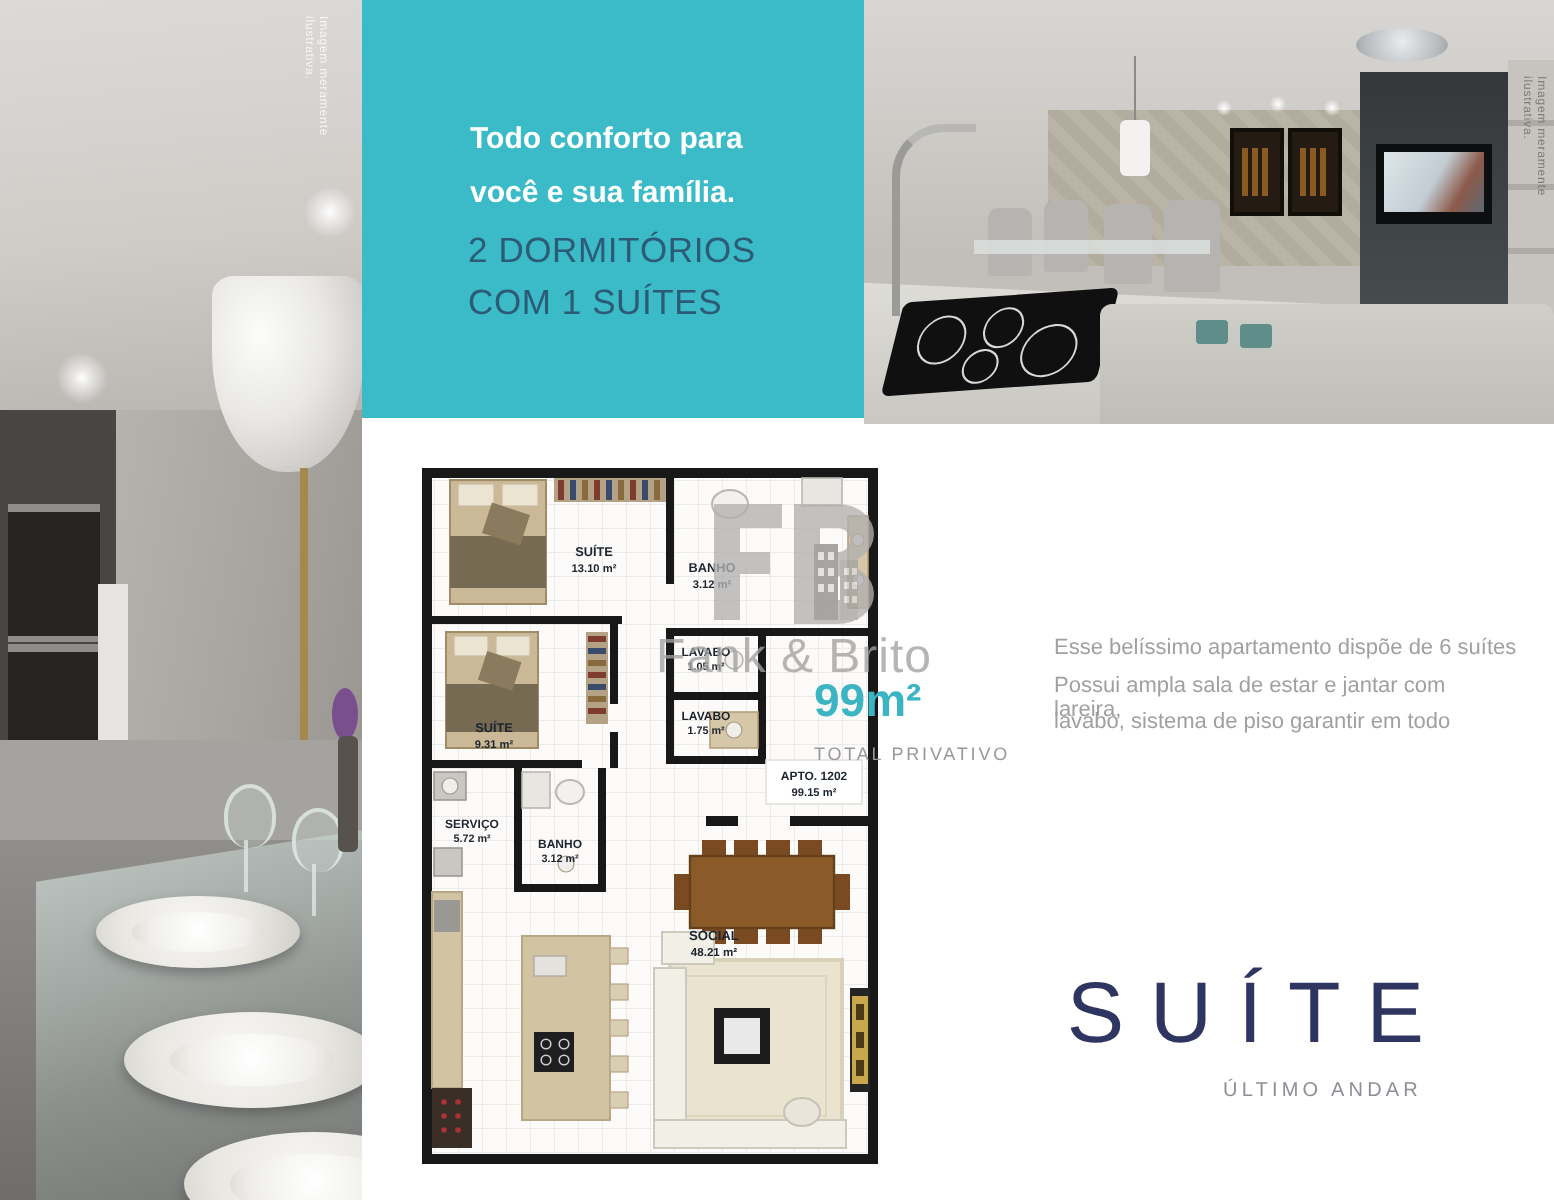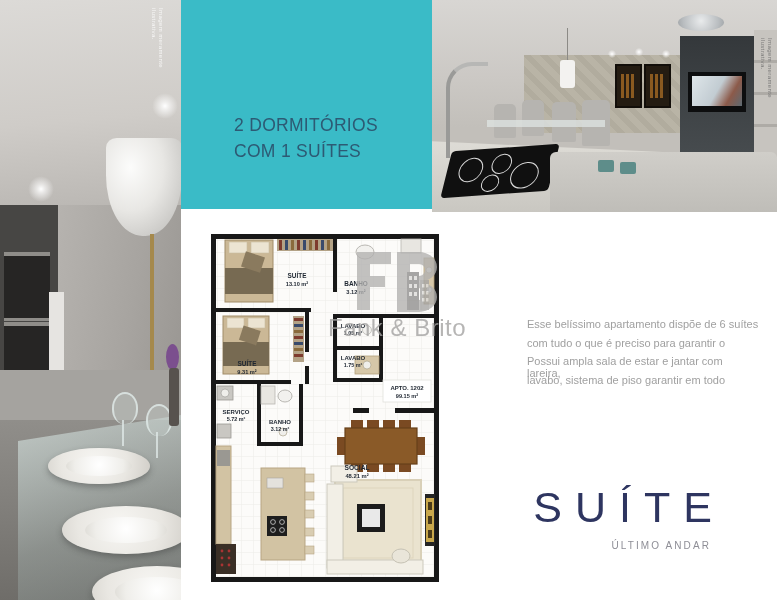--- a/index.html
+++ b/index.html
@@ -135,20 +135,21 @@
       </div>
     <div class="plate" style="left:92px;top:566px;width:130px;height:52px;">
         <div class="plate-inner"></div>
       </div>
     <div class="lp-flower"></div>
     <div class="lp-vase"></div>
     <div class="abs v-caption lp-caption">Imagem meramente ilustrativa.</div>
   </div>
 
   <div class="abs teal-box" style="background:#3abbc7;">
+    <div class="teal-headline">Todo conforto para você e sua família.</div>
     <div class="teal-sub">2 DORMITÓRIOS COM 1 SUÍTES</div>
   </div>
 
   <div class="abs photo-kitchen">
     <div class="kp-wallpaper"></div>
     <div class="kp-spot" style="left:176px;top:50px;"></div>
     <div class="kp-spot" style="left:203px;top:48px;"></div>
     <div class="kp-spot" style="left:230px;top:50px;"></div>
     <div class="kp-frame" style="left:183px;">
       <div class="kp-bottle" style="left:4px;"></div>
@@ -393,24 +394,27 @@
           <rect x="77" y="34" width="2.5" height="3.5" fill="#dcdbda"></rect>
         <rect x="73" y="41" width="2.5" height="3.5" fill="#dcdbda"></rect>
           <rect x="77" y="41" width="2.5" height="3.5" fill="#dcdbda"></rect>
         <rect x="73" y="48" width="2.5" height="3.5" fill="#dcdbda"></rect>
           <rect x="77" y="48" width="2.5" height="3.5" fill="#dcdbda"></rect>
       </g>
     </svg>
     <div class="wm-brand">Fank &amp; Brito</div>
   </div>
 
+  <div class="abs area-highlight">
+    <div class="area-value">99m²</div>
+    <div class="area-label">TOTAL PRIVATIVO</div>
+  </div>
 
   <div class="abs description">
     <div class="line">Esse belíssimo apartamento dispõe de 6 suítes</div>
-    <div class="line">com tudo o que é preciso para garantir o</div>
     <div class="line">Possui ampla sala de estar e jantar com lareira,</div>
     <div class="line">lavabo, sistema de piso garantir em todo</div>
   </div>
 
   <div class="abs footer">
     <div class="footer-title">SUÍTE</div>
     <div class="footer-sub">ÚLTIMO ANDAR</div>
   </div>
 
 </div>

